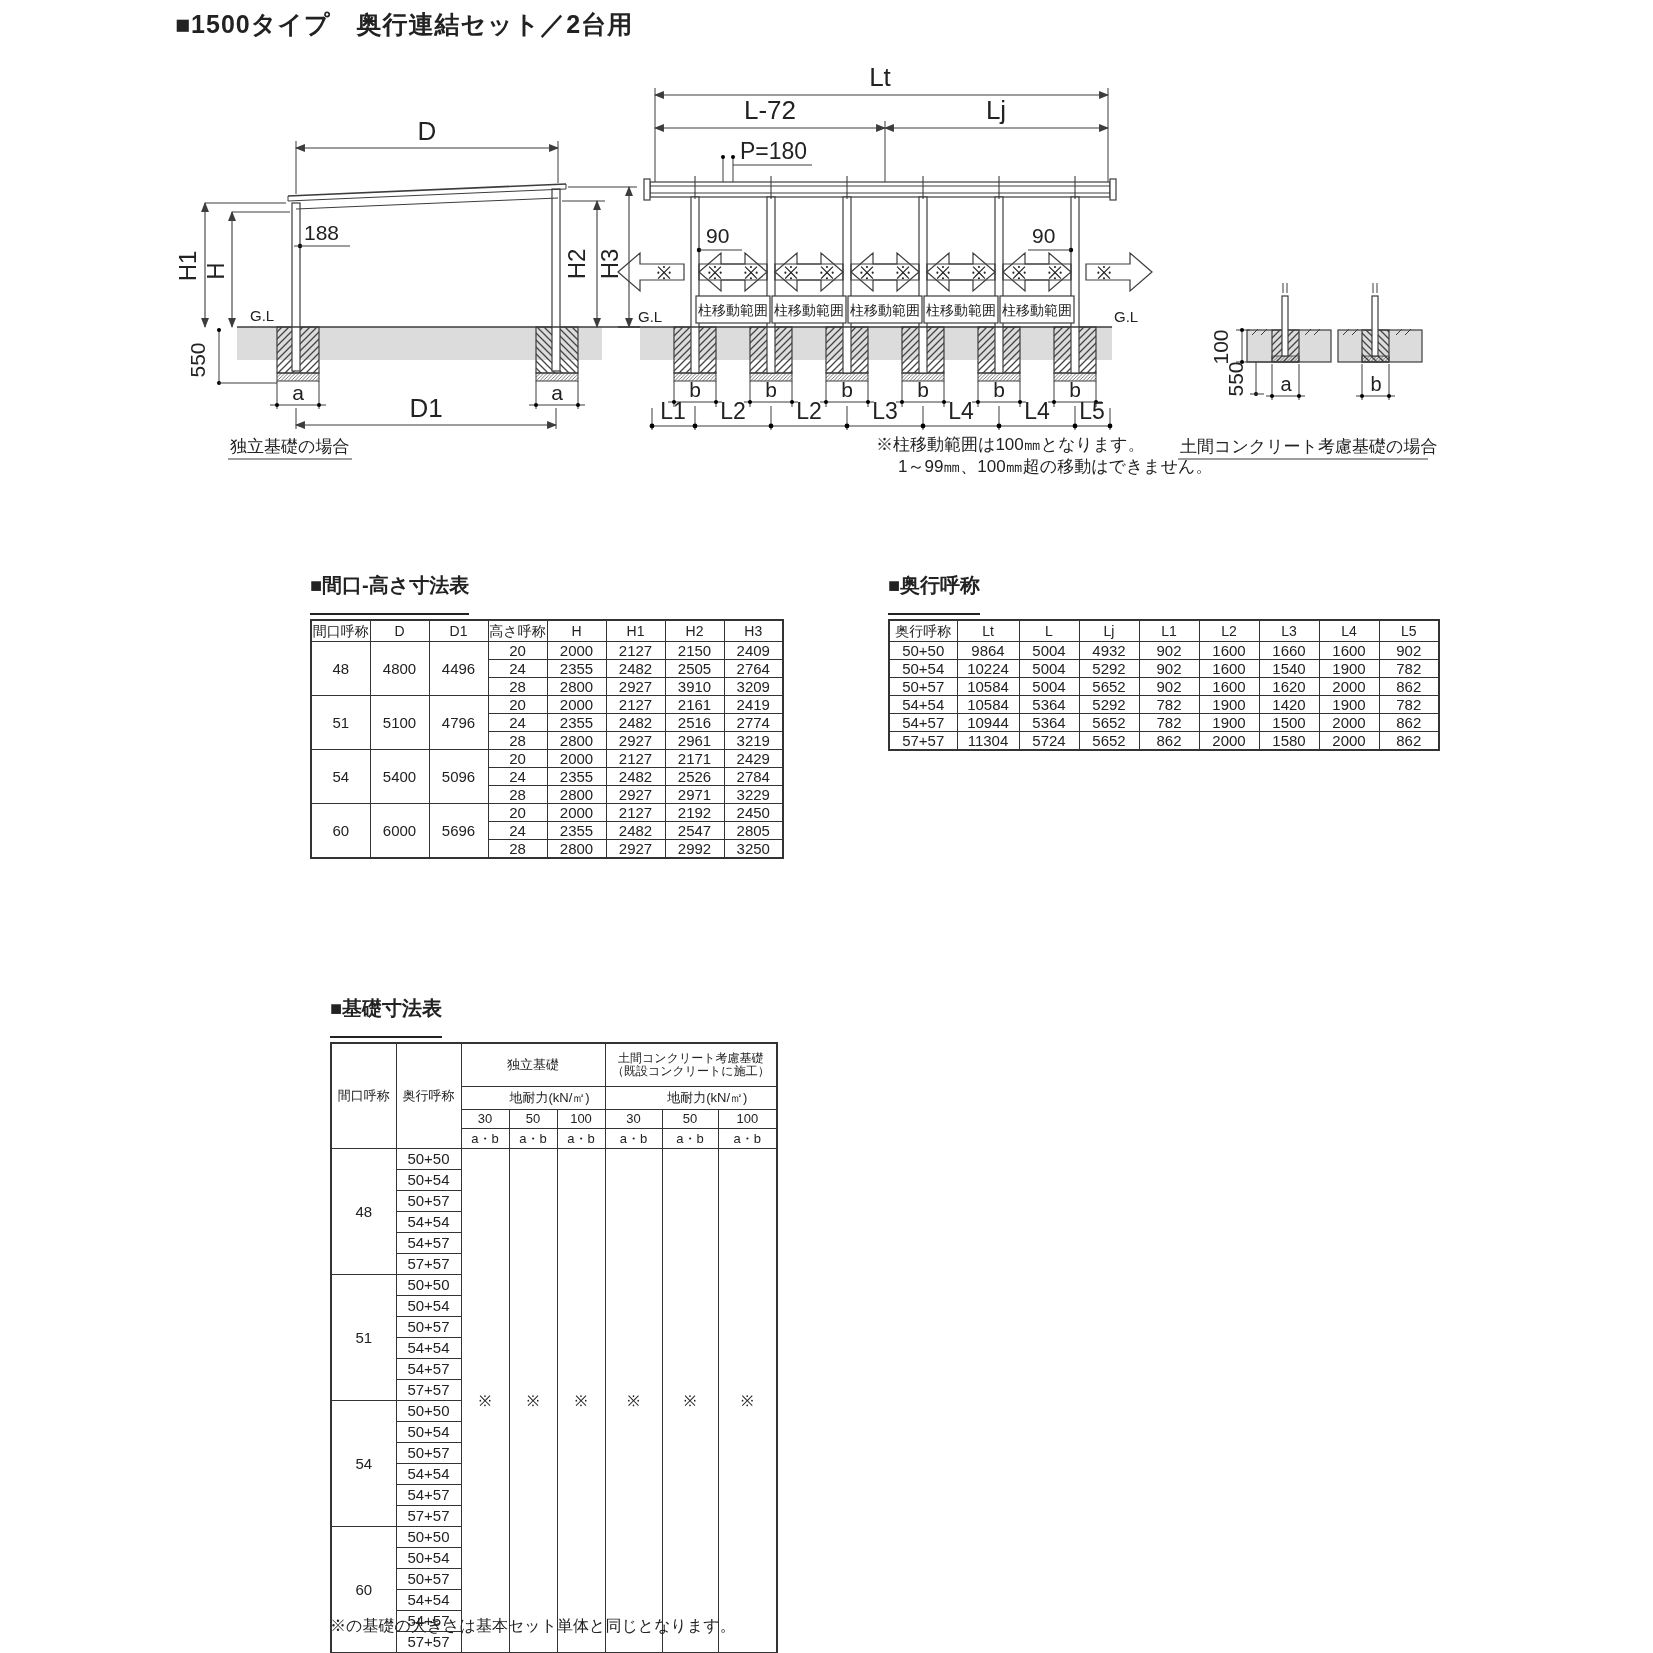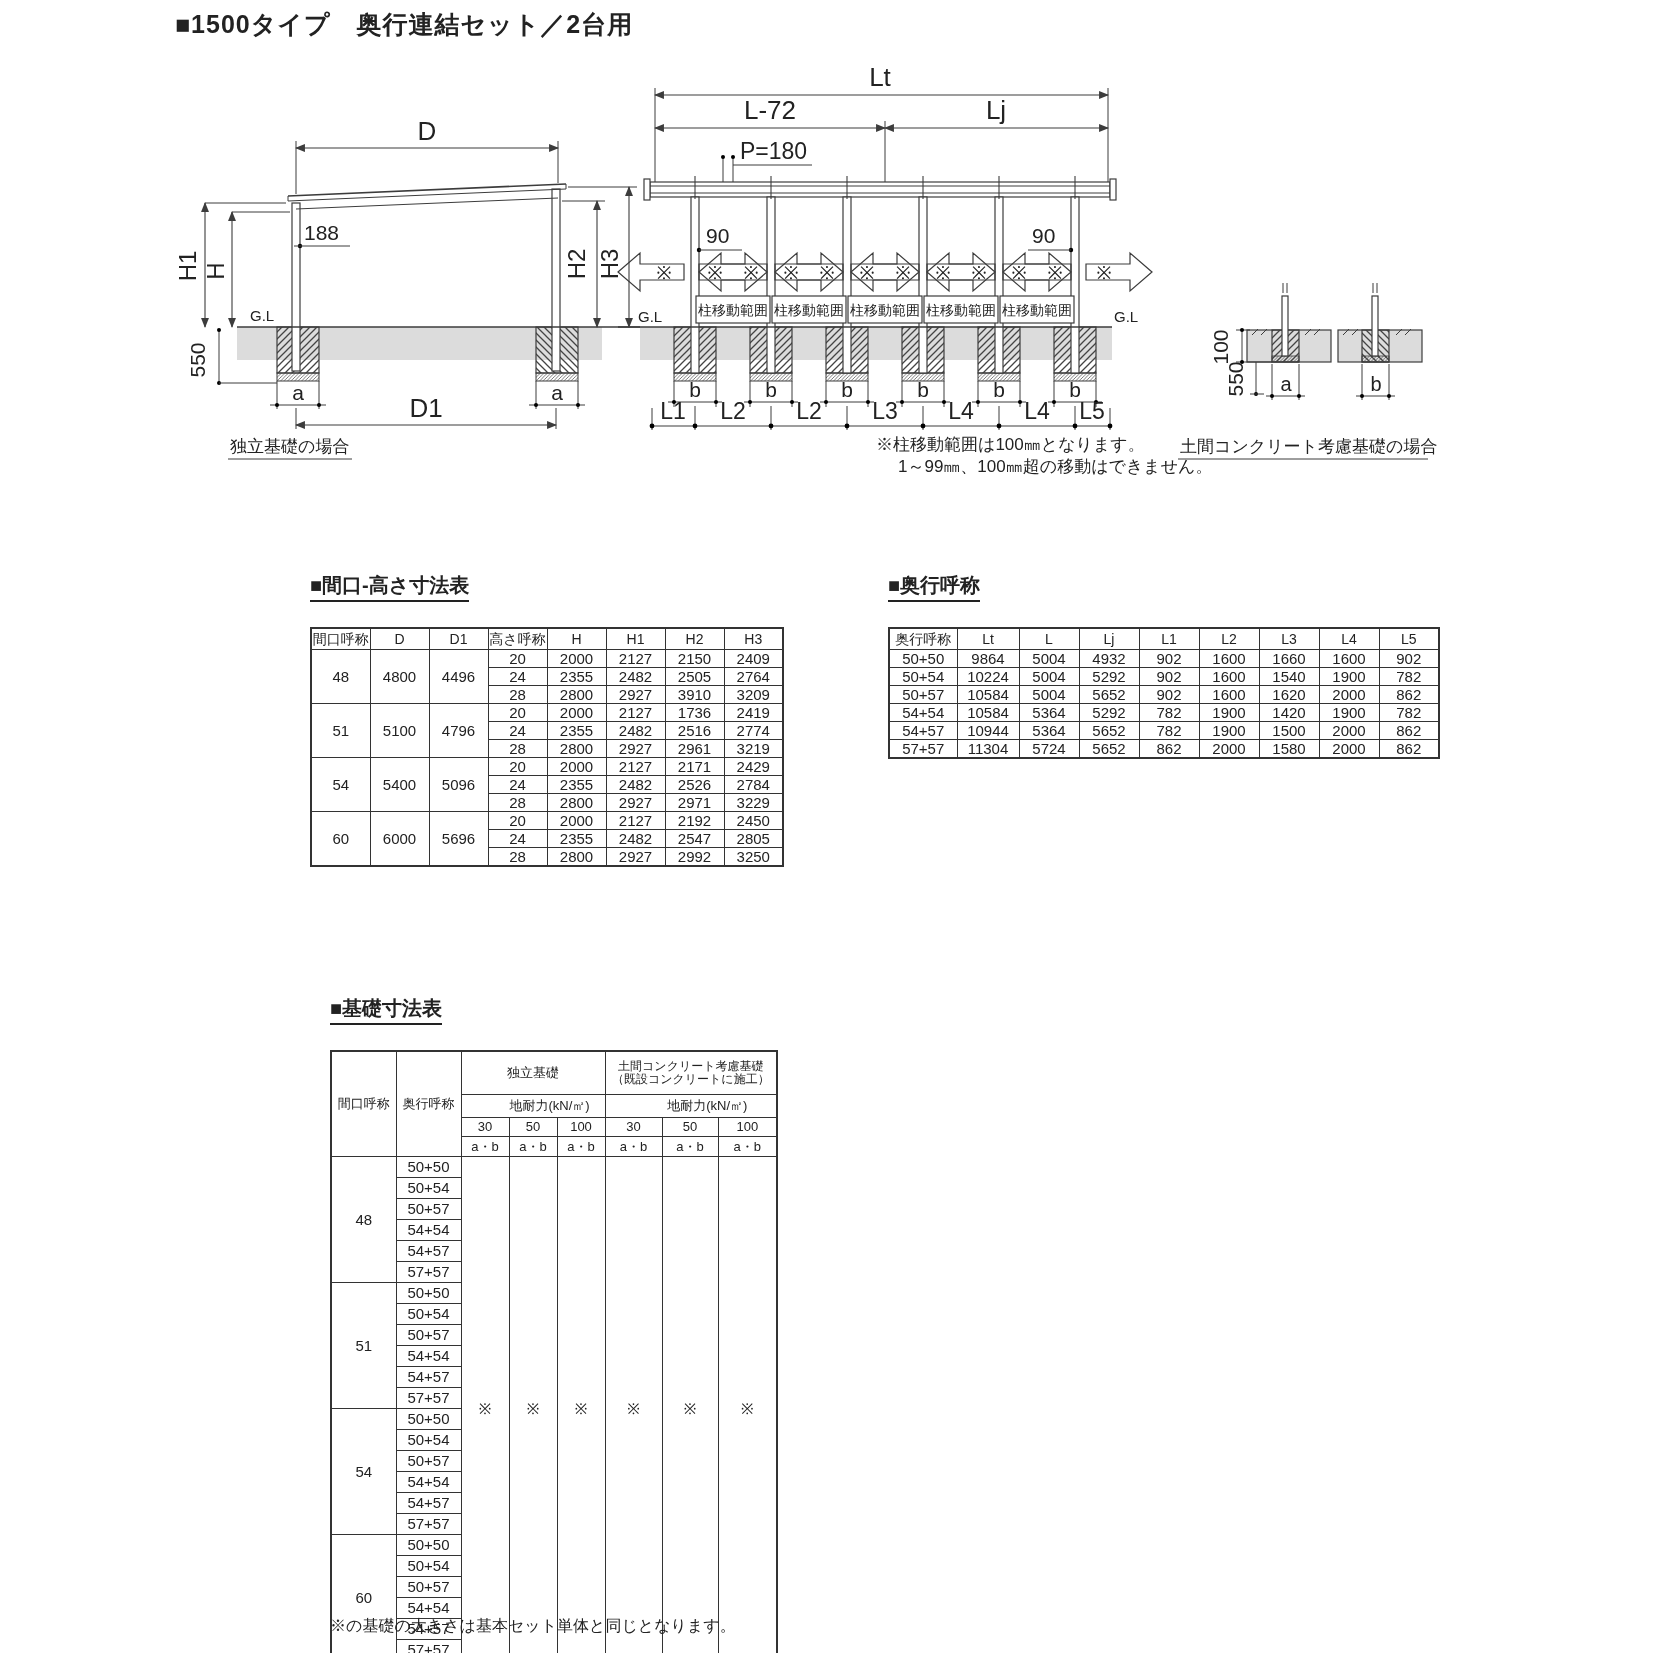--- a/index.html
+++ b/index.html
@@ -7,21 +7,21 @@
   .abs{position:absolute;}
   .page-title{left:175px;top:8px;font-size:25px;font-weight:bold;letter-spacing:1px;}
   svg text{fill:#222;font-family:"Liberation Sans",sans-serif;}
   .dl{stroke:#3c3c3c;stroke-width:1.1;fill:none;}
   .thin{stroke:#3c3c3c;stroke-width:1;fill:none;}
   .thick{stroke:#3c3c3c;stroke-width:1.7;fill:none;}
   .wht{fill:#fff;stroke:#3c3c3c;stroke-width:1.2;}
   .cap{font-size:17px;}
   
   .tblwrap{position:absolute;}
-  .tbl-title{font-size:20px;font-weight:bold;border-bottom:2px solid #222;display:inline-block;padding-bottom:1px;margin-bottom:25px;}
+  .tbl-title{font-size:20px;font-weight:bold;border-bottom:2px solid #222;display:inline-block;padding-bottom:14px;margin-bottom:4px;}
   table.tbl{border-collapse:collapse;table-layout:fixed;border:2px solid #333;}
   table.tbl th,table.tbl td{border:1px solid #333;text-align:center;vertical-align:middle;padding:0;font-weight:normal;font-size:15px;line-height:1.05;}
   #t1{width:470px;} #t1 th{height:20px;font-size:14px;} #t1 td{height:17px;}
   #t2{width:550px;} #t2 th{height:20px;font-size:14px;} #t2 td{height:17px;}
   #t3{width:446px;} #t3 thead th{font-size:13px;margin-top:24px;}
   #t3 thead tr:nth-child(1) th{height:42px;}
   #t3 thead tr:nth-child(2) th{height:22px;padding-left:33px;}
   #t3 thead tr:nth-child(3) th{height:18px;}
   #t3 thead tr:nth-child(4) th{height:19px;}
   #t3 tbody td{height:20px;}
@@ -344,21 +344,21 @@
           <td>3910</td>
           <td>3209</td>
         </tr>
         <tr>
           <td rowspan="3">51</td>
           <td rowspan="3">5100</td>
           <td rowspan="3">4796</td>
           <td>20</td>
           <td>2000</td>
           <td>2127</td>
-          <td>1736</td>
+          <td>2161</td>
           <td>2419</td>
         </tr>
         <tr>
           <td>24</td>
           <td>2355</td>
           <td>2482</td>
           <td>2516</td>
           <td>2774</td>
         </tr>
         <tr>

